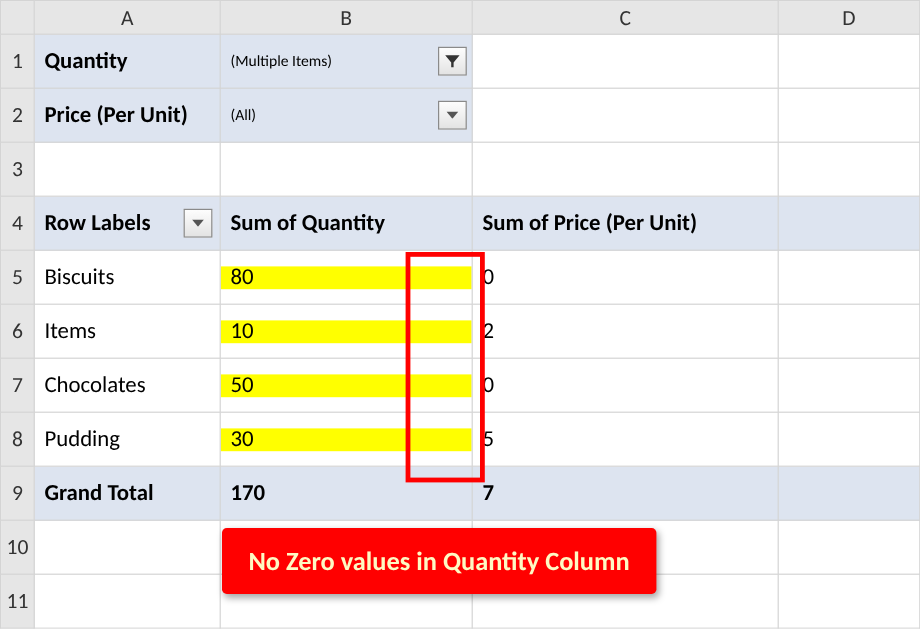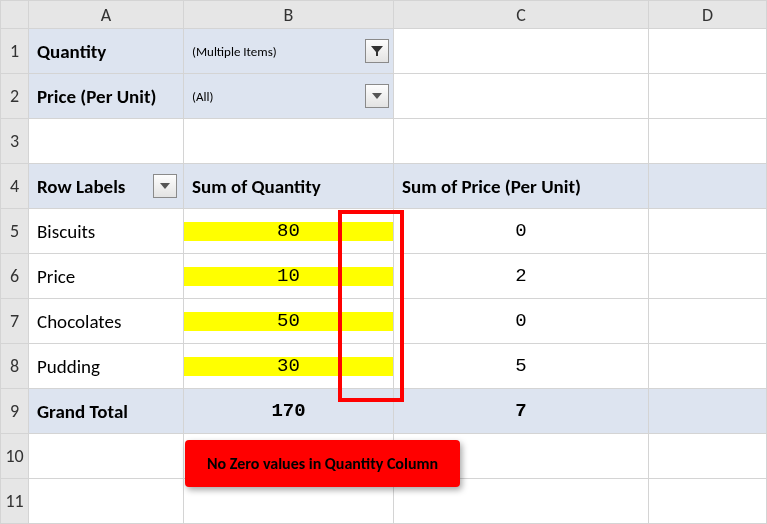--- a/index.html
+++ b/index.html
@@ -9,36 +9,36 @@
   .grid th{background:#e6e6e6;font-weight:normal;text-align:center;color:#333;font-size:18px;}
   .rh{width:28px;}
   .colA{width:155px;}
   .colB{width:210px;}
   .colC{width:255px;}
   .colD{width:118px;}
   .hrow{height:28px;}
   .r{height:45px;}
   .cell{padding:0 8px;font-size:19px;line-height:1;white-space:nowrap;overflow:hidden;}
   .left{text-align:left;}
-  .right{text-align:center;font-family:Liberation Mono, monospace;}
+  .right{text-align:left;}
   .filter-row td.cellbg{background:#dde4f0;}
   .filter-label{display:flex;align-items:center;height:100%;padding-left:8px;font-size:19px;font-weight:bold;}
   .filter-val{display:flex;align-items:center;justify-content:space-between;height:100%;padding:0 4px 0 8px;font-size:13px;}
   .drop-btn{width:22px;height:22px;border:1px solid #8a8a8a;background:linear-gradient(#fdfdfd,#e3e3e3);display:flex;align-items:center;justify-content:center;flex-shrink:0;}
   .drop-btn svg{display:block;}
   .hdr-row td{background:#dde4f0;margin-top:12px;}
   .hdr-cell{display:flex;align-items:center;justify-content:space-between;height:100%;padding:0 6px 0 8px;font-size:19px;font-weight:bold;}
   .gt-row td{background:#dde4f0;border-top:1px solid #8ea4c8;}
   .gt-row .cell{font-weight:bold;}
   
   .hl{background:#ffff00;}
   
   .redbox{position:absolute;border:4px solid #ff0000;pointer-events:none;z-index:5;}
   
-  .callout{position:absolute;background:#ff0000;color:#000000;font-weight:bold;font-size:16px;padding:14px 22px;border-radius:4px;box-shadow:2px 3px 6px rgba(0,0,0,.35);z-index:6;white-space:nowrap;}
+  .callout{position:absolute;background:#ff0000;color:#fef9c3;font-weight:bold;font-size:22px;padding:14px 22px;border-radius:4px;box-shadow:2px 3px 6px rgba(0,0,0,.35);z-index:6;white-space:nowrap;}
   
   .wm{position:absolute;top:50%;left:50%;transform:translate(-50%,-50%);font-size:52px;font-weight:bold;color:rgba(200,60,60,.12);letter-spacing:2px;pointer-events:none;z-index:4;}
   .wm small{display:block;font-size:14px;letter-spacing:6px;text-align:center;color:rgba(200,60,60,.12);}
 </style>
 </head>
 <body>
 
 <div class="sheet">
 
   <table class="grid">
@@ -135,21 +135,21 @@
             <div class="cell right hl">80</div>
           </td>
       <td>
             <div class="cell right">0</div>
           </td>
       <td></td>
     </tr>
     <tr class="r">
       <th>6</th>
       <td>
-            <div class="cell left">Price</div>
+            <div class="cell left">Items</div>
           </td>
       <td>
             <div class="cell right hl">10</div>
           </td>
       <td>
             <div class="cell right">2</div>
           </td>
       <td></td>
     </tr>
     <tr class="r">

